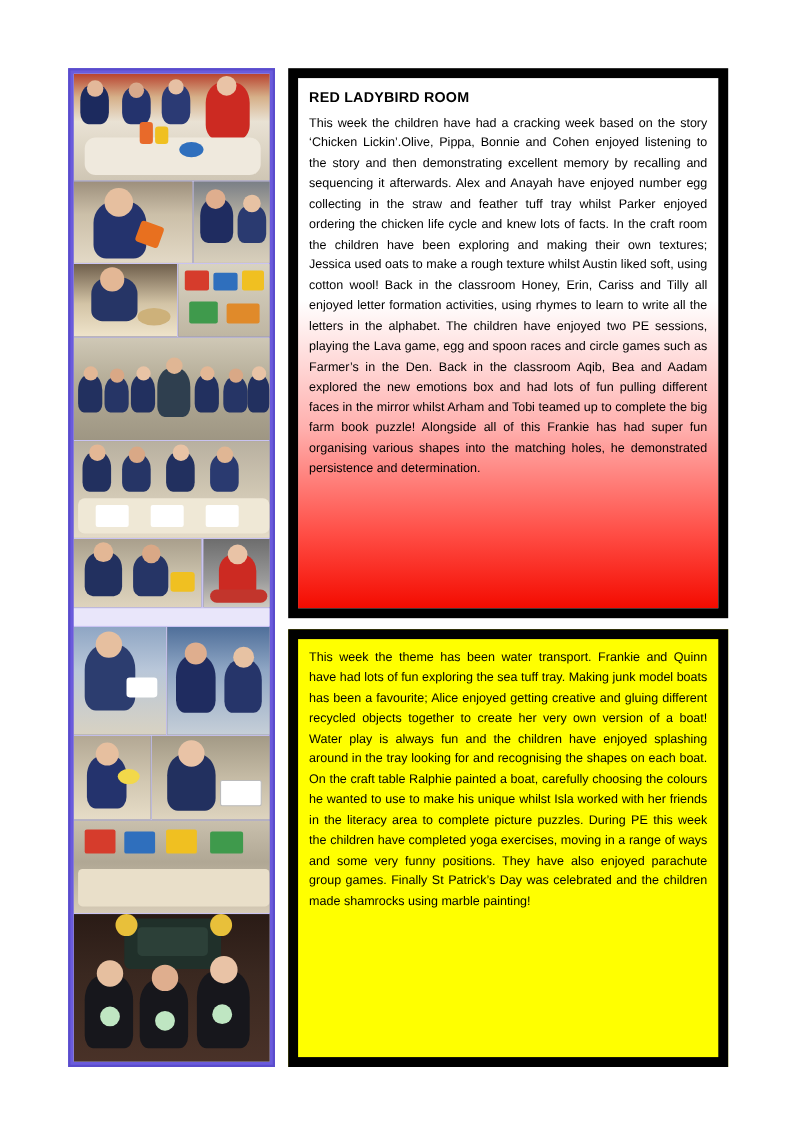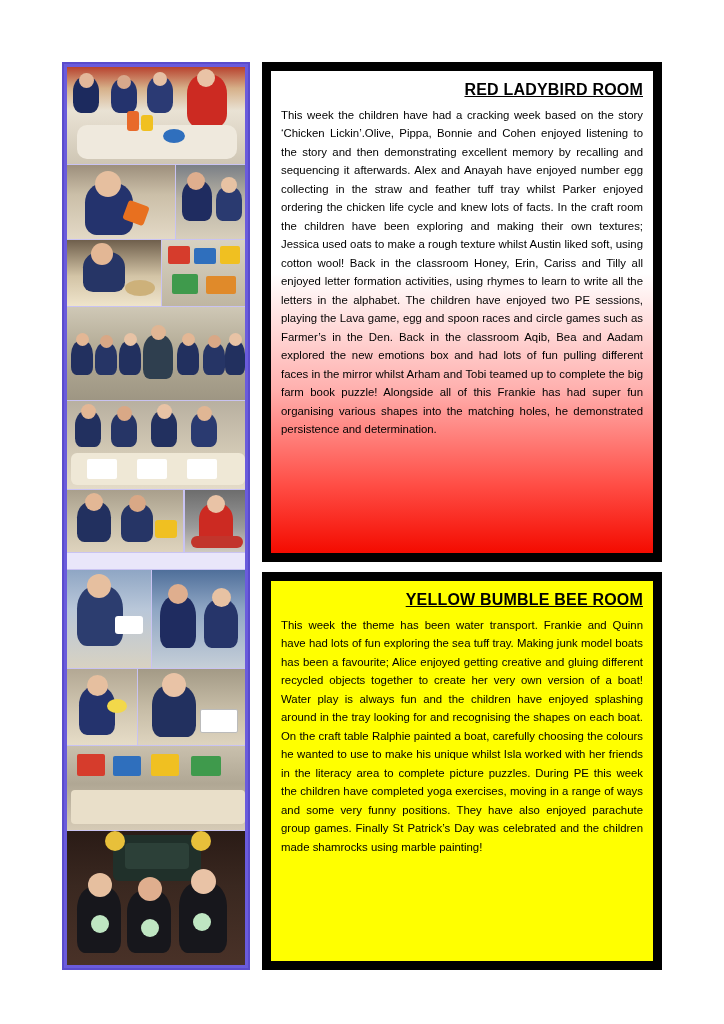--- a/index.html
+++ b/index.html
@@ -67,24 +67,23 @@
   .panel-yellow {
     top: 572px;
     height: 398px;
     background: #ffff00;
   }
   .panel-body {
     padding: 8px 10px 6px 10px;
     height: 100%;
   }
   .panel-title {
-    text-align: right;
+    text-align: left;
     font-weight: bold;
-    font-size: 16px;
-    text-decoration: underline;
+    font-size: 13px;
     letter-spacing: 0.2px;
     margin: 2px 0 7px 0;
     color: #000;
   }
   .panel-text {
     font-size: 11.4px;
     line-height: 1.62;
     text-align: justify;
     text-justify: inter-word;
     color: #000;
@@ -276,18 +275,17 @@
 
   <div class="panel panel-red">
     <div class="panel-body">
       <div class="panel-title">RED LADYBIRD ROOM</div>
       <div class="panel-text">This week the children have had a cracking week based on the story ‘Chicken Lickin’.Olive, Pippa, Bonnie and Cohen enjoyed listening to the story and then demonstrating excellent memory by recalling and sequencing it afterwards. Alex and Anayah have enjoyed number egg collecting in the straw and feather tuff tray whilst Parker enjoyed ordering the chicken life cycle and knew lots of facts. In the craft room the children have been exploring and making their own textures; Jessica used oats to make a rough texture whilst Austin liked soft, using cotton wool! Back in the classroom Honey, Erin, Cariss and Tilly all enjoyed letter formation activities, using rhymes to learn to write all the letters in the alphabet.  The children have enjoyed two PE sessions, playing the Lava game, egg and spoon races and circle games such as Farmer’s in the Den. Back in the classroom Aqib, Bea and Aadam explored the new emotions box and had lots of fun pulling different faces in the mirror whilst Arham and Tobi teamed up to complete the big farm book puzzle! Alongside all of this Frankie has had super fun organising various shapes into the matching holes, he demonstrated persistence and determination.</div>
     </div>
   </div>
 
   <div class="panel panel-yellow">
     <div class="panel-body">
-      <div class="panel-title">YELLOW BUMBLE BEE ROOM</div>
       <div class="panel-text">This week the theme has been water transport. Frankie and Quinn have had lots of fun exploring the sea tuff tray. Making junk model boats has been a favourite; Alice enjoyed getting creative and gluing different recycled objects together to create her very own version of a boat! Water play is always fun and the children have enjoyed splashing around in the tray looking for and recognising the shapes on each boat. On the craft table Ralphie painted a boat, carefully choosing the colours he wanted to use to make his unique whilst Isla worked with her friends in the literacy area to complete picture puzzles. During PE this week the children have completed yoga exercises, moving in a range of ways and some very funny positions. They have also enjoyed parachute group games. Finally St Patrick’s Day  was celebrated and the children made shamrocks using marble painting!</div>
     </div>
   </div>
 
 </div>
 
 </body></html>

